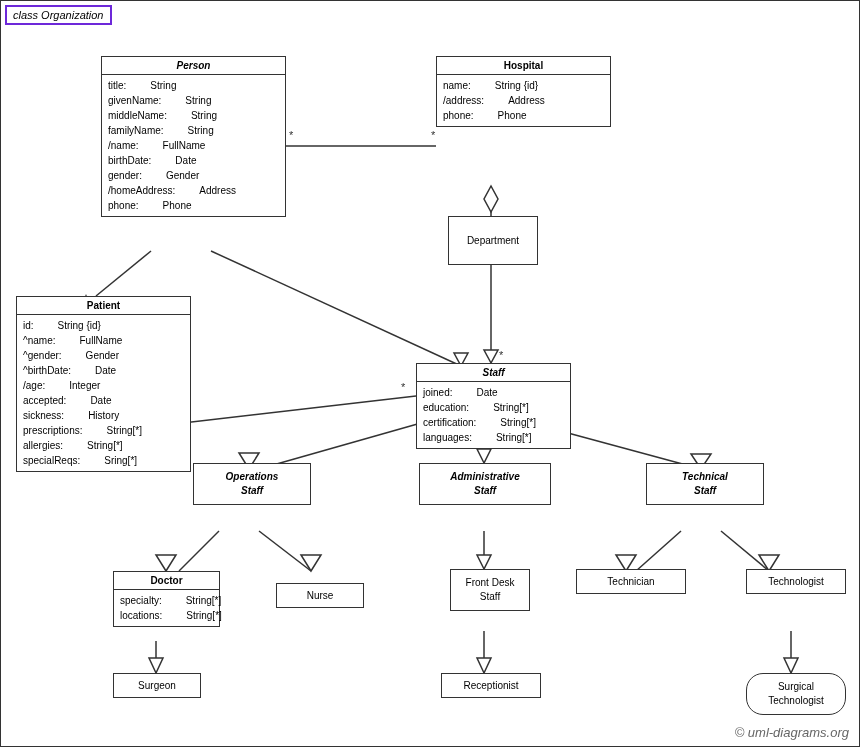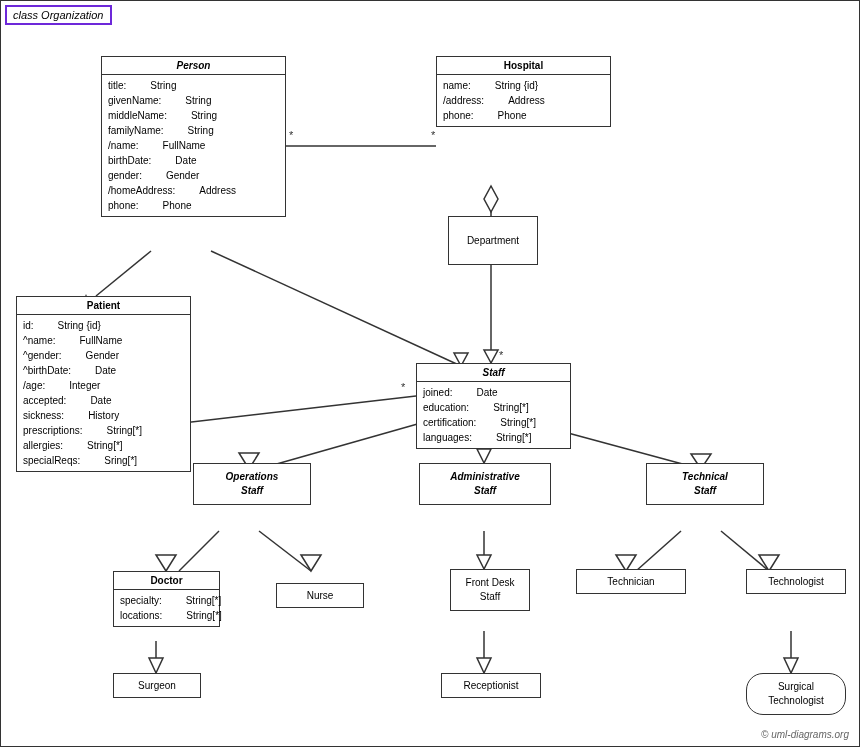--- a/index.html
+++ b/index.html
@@ -60,21 +60,21 @@
       top: 0; left: 0;
       width: 860px;
       height: 747px;
       pointer-events: none;
       overflow: visible;
     }
     .copyright {
       position: absolute;
       bottom: 6px;
       right: 10px;
-      font-size: 10px;
+      font-size: 13px;
       color: #666;
       font-style: italic;
     }
     
     .simple-box {
       position: absolute;
       border: 1.5px solid #333;
       background: #fff;
       text-align: center;
       padding: 6px 8px;

